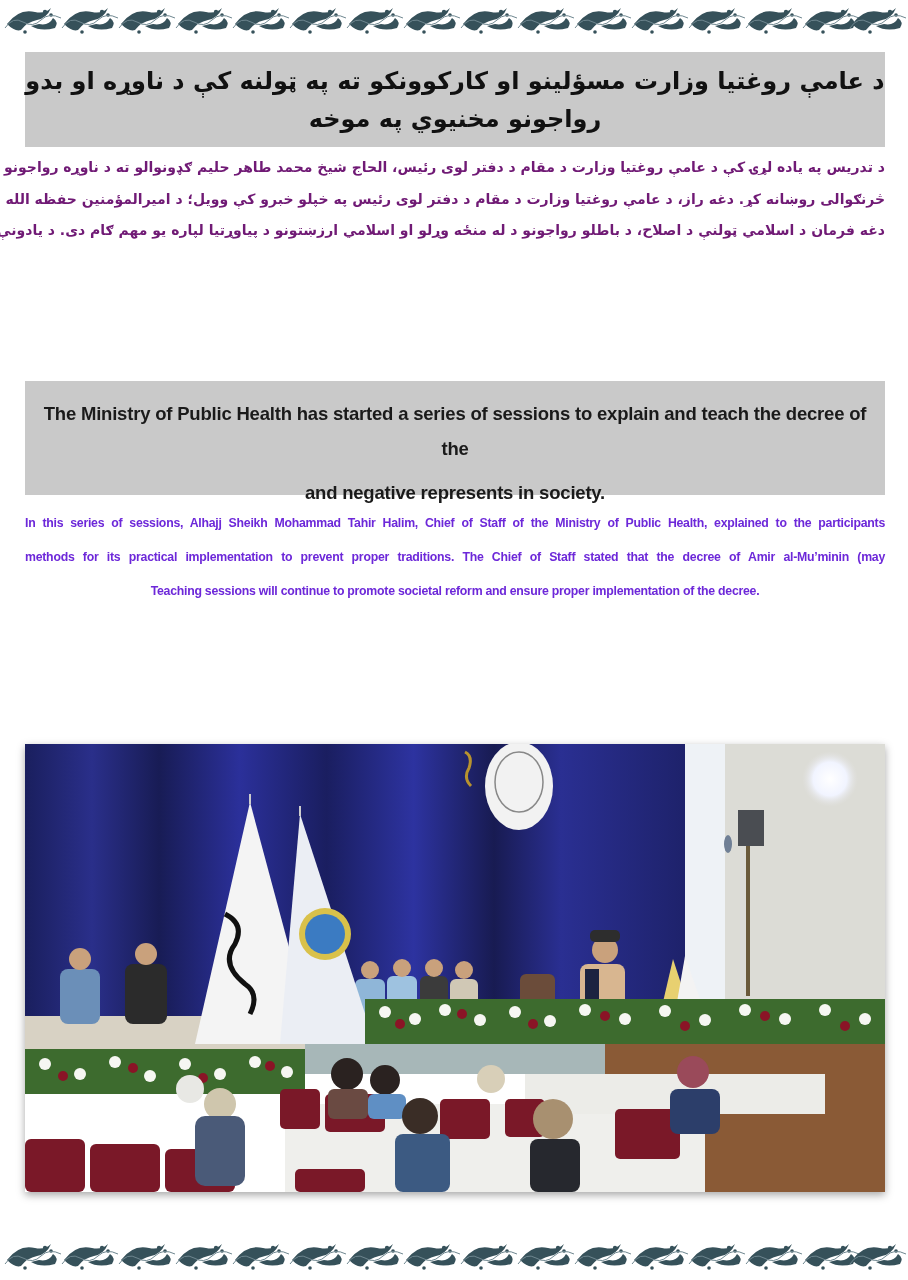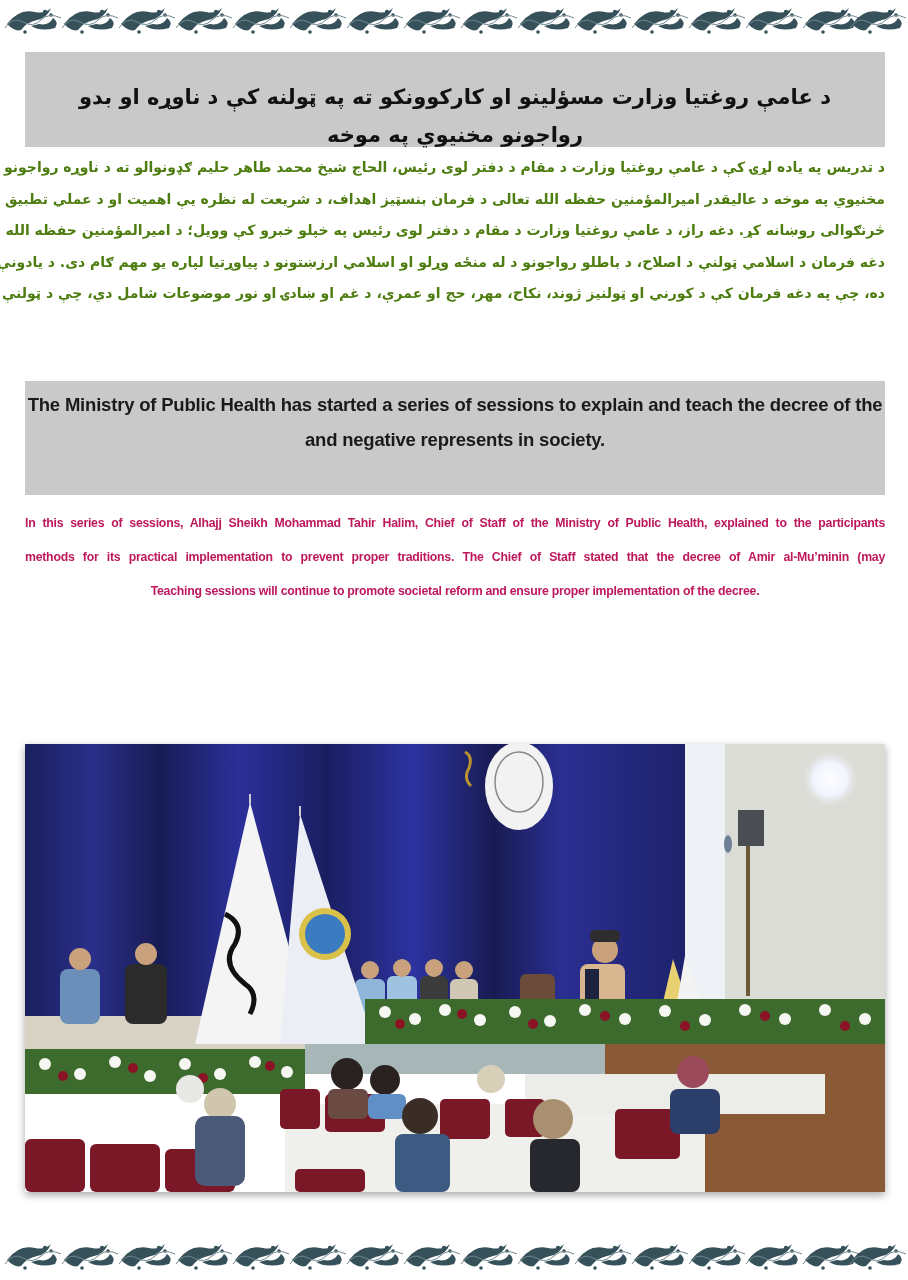--- a/index.html
+++ b/index.html
@@ -2,28 +2,28 @@
 <html><head>
 <meta charset="utf-8">
 <style>
   html, body { margin: 0; padding: 0; background: #ffffff; }
   body { width: 908px; height: 1280px; position: relative; overflow: hidden; font-family: "DejaVu Sans", sans-serif; color: #111; }
   .ornament { position: absolute; left: 0; width: 908px; height: 36px; }
   .ornament.top { top: 2px; }
   .ornament.bottom { top: 1238px; }
   .banner { position: absolute; left: 25px; width: 860px; background: #c9c9c9; box-sizing: border-box; text-align: center; }
   .banner.ps { top: 52px; height: 95px; padding-top: 10px; }
-  .banner.ps p { margin: 16px; direction: rtl; font-family: "DejaVu Sans", sans-serif; font-weight: bold; font-size: 21px; line-height: 38px; color: #111; }
+  .banner.ps p { margin: 0; direction: rtl; font-family: "DejaVu Sans", sans-serif; font-weight: bold; font-size: 24px; line-height: 38px; color: #111; }
   .ps-body { position: absolute; left: 25px; top: 152px; width: 860px; direction: rtl; text-align: center; }
-  .ps-body p { margin: 0; font-family: "DejaVu Sans", sans-serif; font-weight: bold; font-size: 14px; line-height: 31.5px; color: #4d7c0f; white-space: nowrap; }
+  .ps-body p { margin: 0; font-family: "DejaVu Sans", sans-serif; font-weight: bold; font-size: 14px; line-height: 31.5px; color: #701a75; white-space: nowrap; }
   .ps-body p.just { text-align: justify; text-align-last: justify; }
   .banner.en { top: 381px; height: 114px; padding-top: 6px; }
-  .banner.en p { margin: 0; font-family: "Liberation Sans", sans-serif; font-weight: bold; font-size: 18.5px; line-height: 35px; color: #1a1a1a; letter-spacing: -0.2px; }
+  .banner.en p { margin: 9px; font-family: "Liberation Sans", sans-serif; font-weight: bold; font-size: 18.5px; line-height: 35px; color: #1a1a1a; letter-spacing: -0.2px; }
   .en-body { position: absolute; left: 25px; top: 506px; width: 860px; }
-  .en-body p { margin: 0; font-family: "Liberation Sans", sans-serif; font-weight: bold; font-size: 12.3px; line-height: 34px; color: #be185d; white-space: nowrap; text-align: justify; text-align-last: justify; letter-spacing: -0.25px; }
+  .en-body p { margin: 0; font-family: "Liberation Sans", sans-serif; font-weight: bold; font-size: 12.3px; line-height: 34px; color: #6d28d9; white-space: nowrap; text-align: justify; text-align-last: justify; letter-spacing: -0.25px; }
   .en-body p.center { text-align: right; text-align-last: center; }
   .photo { position: absolute; left: 25px; top: 744px; width: 860px; height: 448px; overflow: hidden; box-shadow: 0 3px 8px rgba(0,0,0,0.35); }
   .photo svg { display: block; }
 </style>
 </head>
 <body>
 
 <svg class="ornament top" viewBox="0 0 908 36" preserveAspectRatio="none">
   <defs>
     <g id="motif">
@@ -54,24 +54,22 @@
       <use href="#motif" x="850"></use>
   </g>
 </svg>
 
 <div class="banner ps">
   <p>د عامې روغتيا وزارت مسؤلينو او کارکوونکو ته په ټولنه کې د ناوړه او بدو رواجونو مخنيوي په موخه</p>
 </div>
 
 <div class="ps-body">
   <p class="just">د تدريس په ياده لړۍ کې د عامې روغتيا وزارت د مقام د دفتر لوی رئيس، الحاج شيخ محمد طاهر حليم ګډونوالو ته د ناوړه رواجونو</p>
-  <p class="just">مخنيوي په موخه د عاليقدر اميرالمؤمنين حفظه الله تعالی د فرمان بنسټيز اهداف، د شريعت له نظره يې اهميت او د عملي تطبيق</p>
   <p class="just">څرنګوالی روښانه کړ.  دغه راز، د عامې روغتيا وزارت د مقام د دفتر لوی رئيس په خپلو خبرو کې وويل؛ د اميرالمؤمنين حفظه الله تعالی</p>
   <p class="just">دغه فرمان د اسلامي ټولنې د اصلاح، د باطلو رواجونو د له منځه وړلو او اسلامي ارزښتونو د پياوړتيا لپاره يو مهم ګام دی. د يادونې وړ</p>
-  <p>ده، چې په دغه فرمان کې د کورني او ټولنيز ژوند، نکاح، مهر، حج او عمرې، د غم او ښادۍ او نور موضوعات شامل دي، چې د ټولنې</p>
 </div>
 
 <div class="banner en">
   <p>The Ministry of Public Health has started a series of sessions to explain and teach the decree of the</p>
   <p>and negative represents in society.</p>
 </div>
 
 <div class="en-body">
   <p>In this series of sessions, Alhajj Sheikh Mohammad Tahir Halim, Chief of Staff of the Ministry of Public Health, explained to the participants</p>
   <p>methods for its practical implementation to prevent proper traditions.  The Chief of Staff stated that the decree of Amir al-Mu’minin (may</p>

